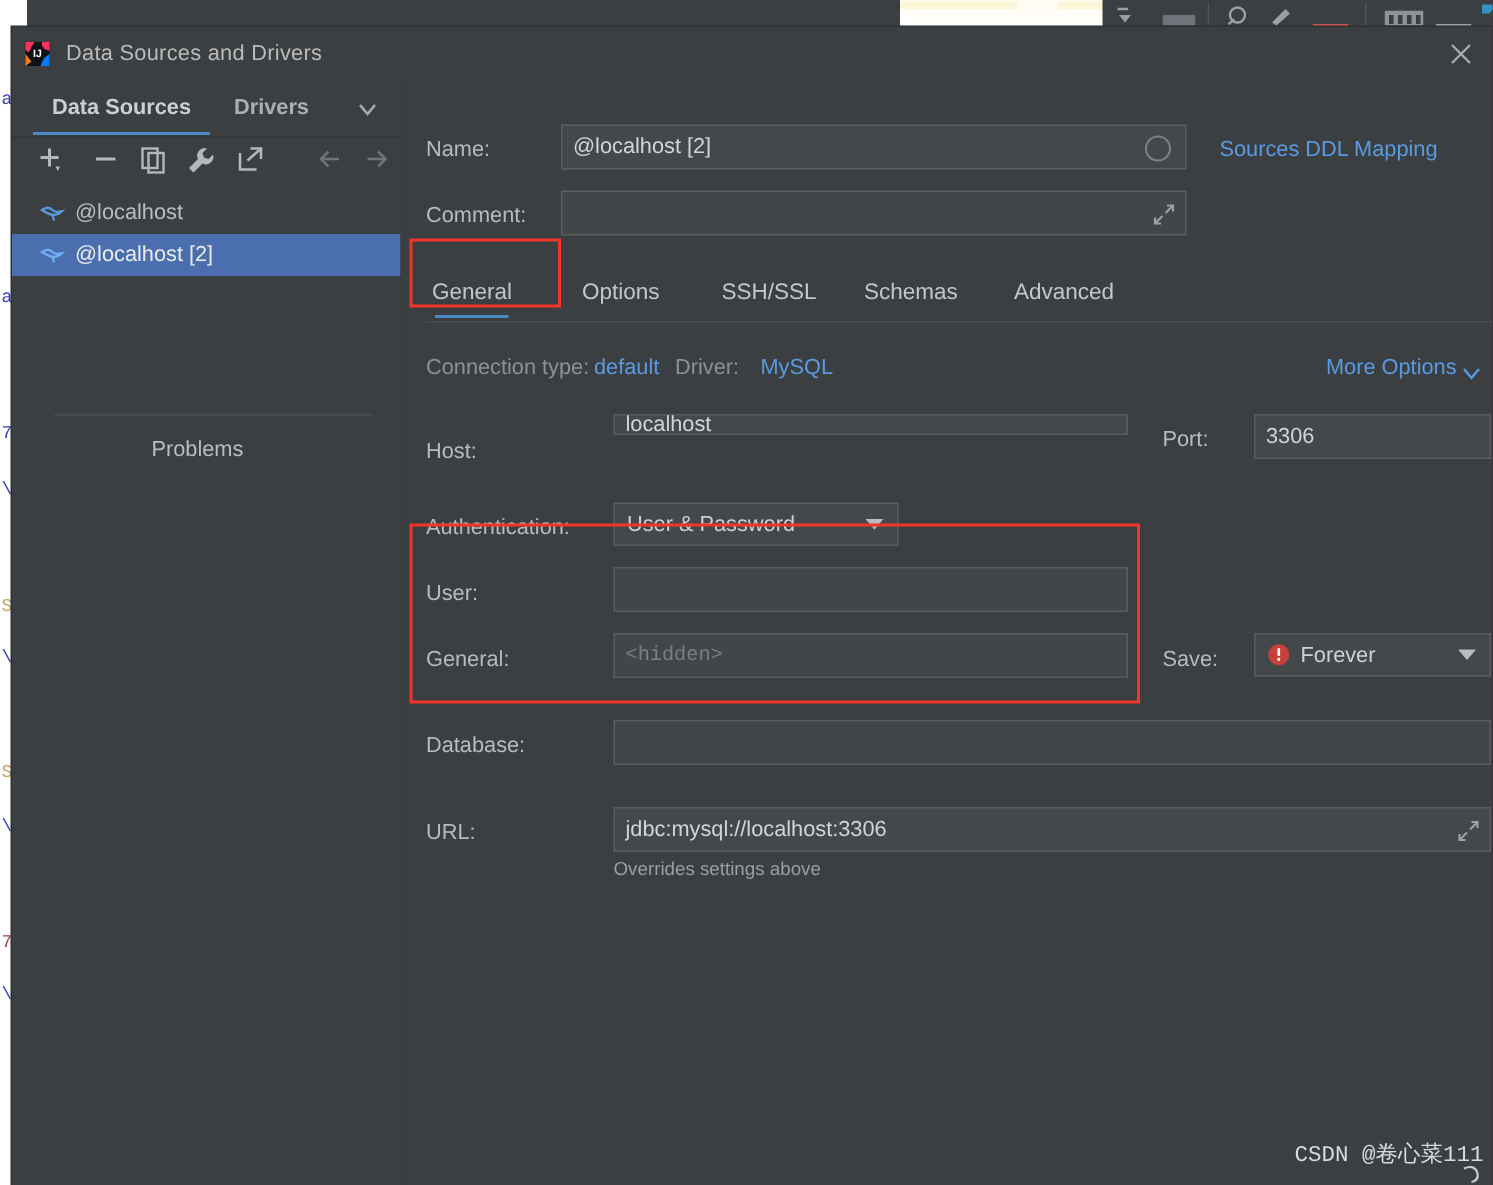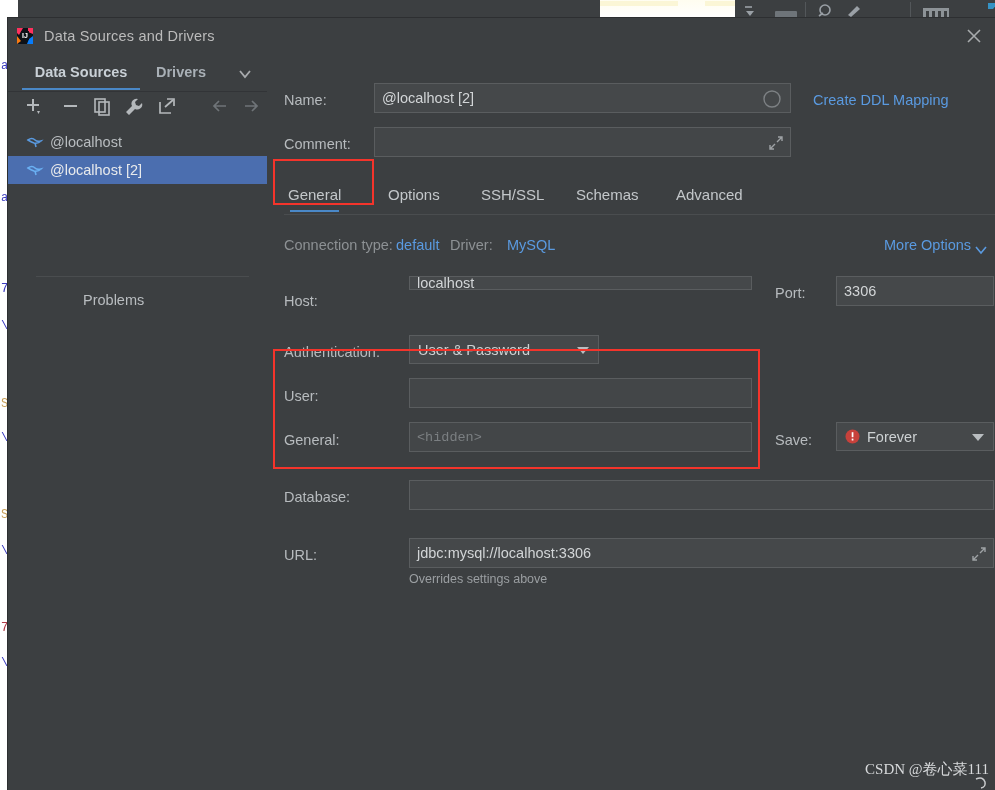--- a/index.html
+++ b/index.html
@@ -86,21 +86,21 @@
   .tree-item{
     height:28px;display:flex;align-items:center;padding-left:42px;font-size:14.5px;
     color:#b9bdc0;cursor:default;position:relative;
   }
   .tree-item.selected{background:#4b6eaf;color:#e8eaec;}
   .tree-item .dolphin{position:absolute;left:18px;top:5px;}
   #tree-sep{
     position:absolute;left:28px;right:18px;top:148px;height:1px;background:#4a4d4f;
   }
   #problems-item{
-    position:absolute;left:0;top:164px;padding-left:75px;font-size:14.5px;color:#b9bdc0;cursor:default;
+    position:absolute;left:18px;top:164px;padding-left:75px;font-size:14.5px;color:#b9bdc0;cursor:default;
   }
 
   
   #right-panel{
     position:absolute;left:259px;top:36px;width:728px;height:736px;background:#3c3f41;
   }
   .lbl{
     position:absolute;font-size:14.5px;color:#b7bbbe;
   }
   .fld{
@@ -129,21 +129,21 @@
   .combo{
     position:absolute;background:#45484a;border:1px solid #5a5d5f;box-sizing:border-box;
     font-size:14.5px;color:#cdd1d3;display:flex;align-items:center;padding:0 8px;cursor:default;
   }
   .combo .caret{margin-left:auto;}
 
   
   .redbox{position:absolute;border:2.5px solid #f4342b;box-sizing:border-box;pointer-events:none;}
   #watermark{
     position:absolute;right:6px;top:760px;font-size:15px;color:#d8dadc;
-    font-family:Liberation Serif, serif;
+    font-family:Liberation Mono, monospace;
   }
   #undo-glyph{position:absolute;right:6px;top:776px;}
 </style>
 </head>
 <body>
 
 <div id="bg-ide">
 
   <div id="bg-popup">
     <div class="hl" style="left:0;top:1px;width:78px;"></div>
@@ -338,21 +338,21 @@
 
     <span class="lbl" style="left:17px;top:38px;">Name:</span>
     <div class="fld" style="left:107px;top:29px;width:417px;height:30px;">
       <span>@localhost [2]</span>
       <span style="position:absolute;right:8px;top:5px;">
         <svg width="20" height="20" viewBox="0 0 20 20">
             <circle cx="10" cy="10" r="8" stroke="#7d8184" stroke-width="1.4" fill="none"></circle>
           </svg>
       </span>
     </div>
-    <span class="link" style="position:absolute;left:546px;top:38px;">Create DDL Mapping</span>
+    <span class="link" style="position:absolute;left:546px;top:38px;">Sources DDL Mapping</span>
 
     <span class="lbl" style="left:17px;top:82px;">Comment:</span>
     <div class="fld empty" style="left:107px;top:73px;width:417px;height:30px;">
       <span></span>
       <span style="position:absolute;right:6px;top:7px;">
         <svg width="16" height="16" viewBox="0 0 16 16">
             <path d="M9 7 L14 2 M10 2 L14 2 L14 6" stroke="#9ea2a5" stroke-width="1.4" fill="none"></path>
             <path d="M7 9 L2 14 M6 14 L2 14 L2 10" stroke="#9ea2a5" stroke-width="1.4" fill="none"></path>
           </svg>
       </span>

